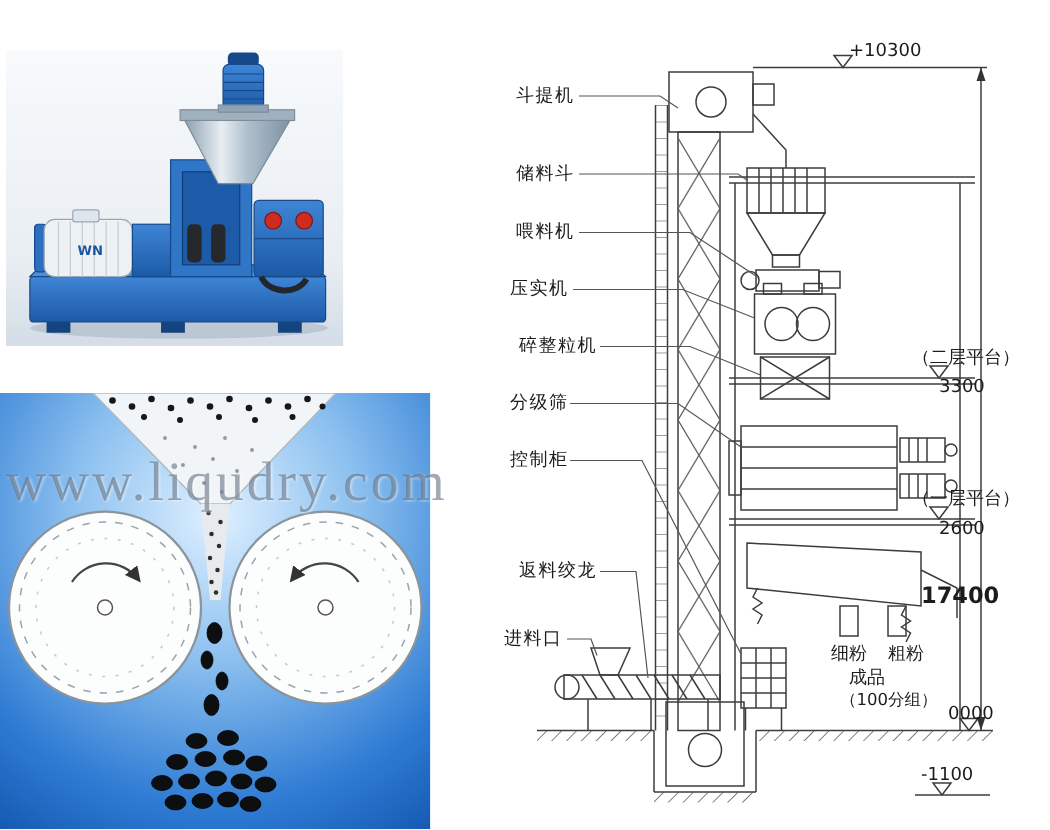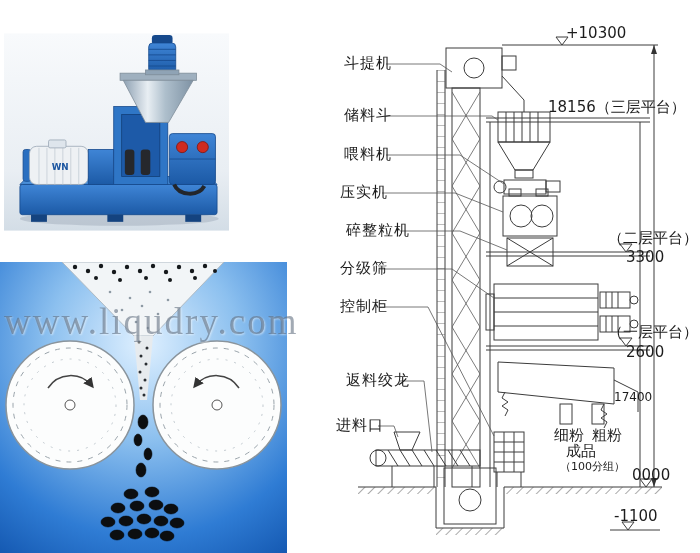--- a/index.html
+++ b/index.html
@@ -8,25 +8,25 @@
   .canvas { position:relative; width:700px; height:553px; background:#fff; overflow:hidden; }
 
   .photo { position:absolute; overflow:hidden; z-index:1; }
   #photo-machine { left:4px; top:8px; width:225px; height:248px; }
   #photo-process { left:0px; top:262px; width:287px; height:291px; }
   .photo svg { display:block; width:100%; height:100%; }
 
   .schematic-svg { position:absolute; left:0; top:0; width:700px; height:553px; z-index:2; }
 
   .eq-label, .dim-label {
-    position:absolute; font-size:15px; color:#1c1c1c; white-space:nowrap;
+    position:absolute; font-size:12px; color:#1c1c1c; white-space:nowrap;
     line-height:15px; z-index:3; letter-spacing:1px;
   }
   .dim-label { letter-spacing:0; }
-  .dim-label.bold { font-weight:normal; font-size:12px; }
+  .dim-label.bold { font-weight:bold; font-size:15px; }
   .dim-label.small { font-size:11px; }
 
   .wm-brand {
     position:absolute; left:134px; top:182px; z-index:6;
     font-size:62px; font-weight:bold; letter-spacing:6px;
     color:rgba(255,255,255,0.55);
     text-shadow:2px 3px 4px rgba(70,90,110,0.75), -1px -1px 1px rgba(255,255,255,0.45);
     white-space:nowrap;
   }
   .wm-url {
@@ -397,21 +397,20 @@
   <div class="eq-label" style="left:344px;top:108px">储料斗</div>
   <div class="eq-label" style="left:344px;top:147px">喂料机</div>
   <div class="eq-label" style="left:340px;top:185px">压实机</div>
   <div class="eq-label" style="left:346px;top:223px">碎整粒机</div>
   <div class="eq-label" style="left:340px;top:261px">分级筛</div>
   <div class="eq-label" style="left:340px;top:299px">控制柜</div>
   <div class="eq-label" style="left:346px;top:373px">返料绞龙</div>
   <div class="eq-label" style="left:336px;top:418px">进料口</div>
 
   <div class="dim-label" style="left:566px;top:26px">+10300</div>
-  <div class="dim-label" style="left:548px;top:100px">18156（三层平台）</div>
   <div class="dim-label" style="left:608px;top:231px">（二层平台）</div>
   <div class="dim-label" style="left:626px;top:250px">3300</div>
   <div class="dim-label" style="left:608px;top:325px">（一层平台）</div>
   <div class="dim-label" style="left:626px;top:345px">2600</div>
   <div class="dim-label bold" style="left:614px;top:390px">17400</div>
   <div class="dim-label" style="left:554px;top:428px">细粉</div>
   <div class="dim-label" style="left:592px;top:428px">粗粉</div>
   <div class="dim-label" style="left:566px;top:444px">成品</div>
   <div class="dim-label small" style="left:560px;top:459px">（100分组）</div>
   <div class="dim-label" style="left:632px;top:468px">0000</div>

